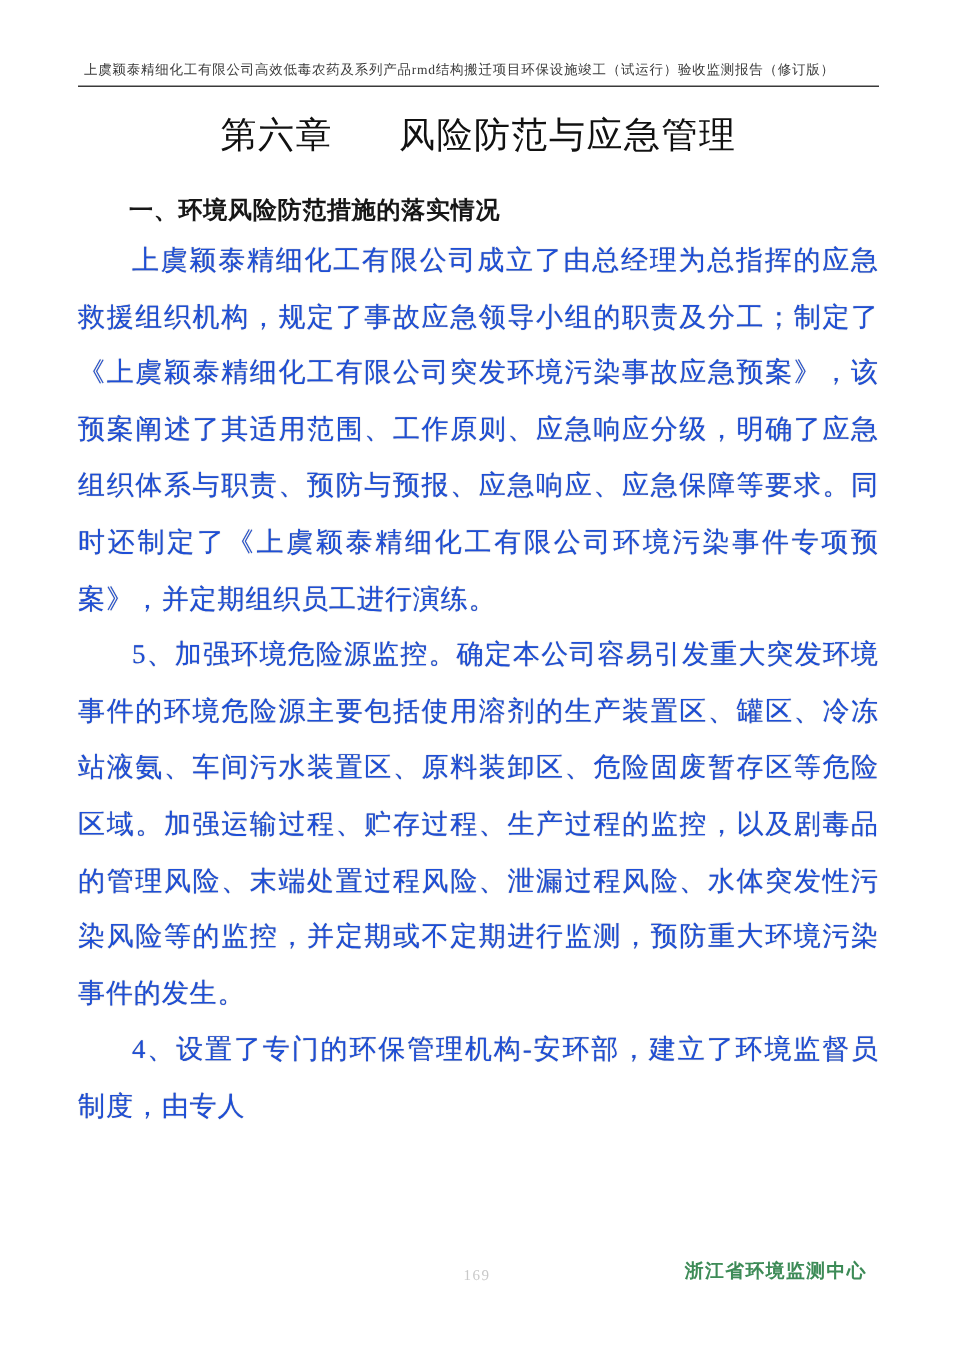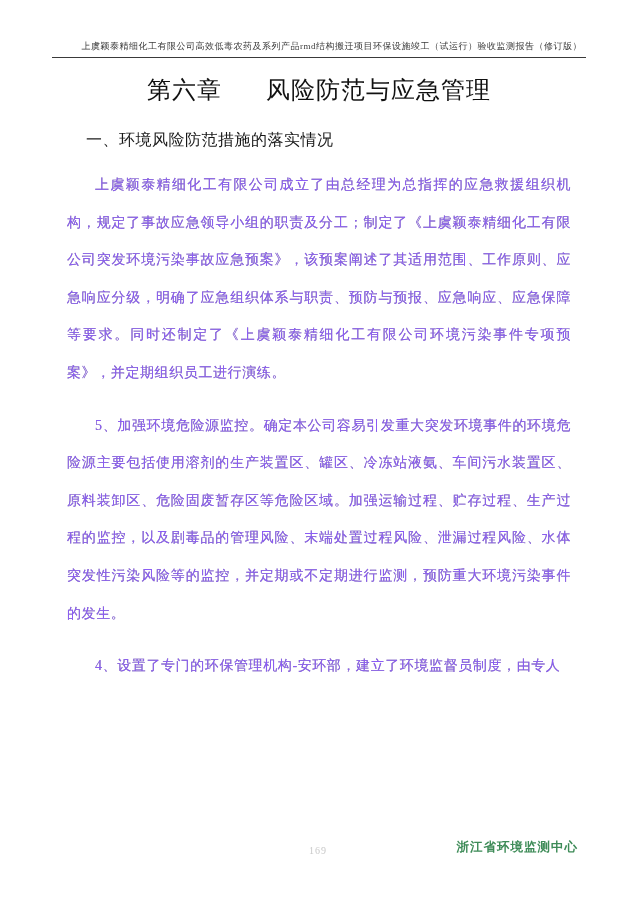--- a/index.html
+++ b/index.html
@@ -15,21 +15,21 @@
     background: #ffffff;
     box-sizing: border-box;
     padding: 40px 50px 0 52px;
     overflow: hidden;
     color: #1f1f1f;
   }
   .doc-header {
     font-size: 9px;
     letter-spacing: 0.5px;
     color: #3a3a3a;
-    text-align: right;
+    text-align: left;
     padding: 0 4px 4px 4px;
     border-bottom: 1.6px solid #3a3a3a;
     white-space: nowrap;
     overflow: hidden;
     transform: none;
   }
   .chapter-title {
     margin-top: 16px;
     text-align: center;
     font-family: "Liberation Sans", "DejaVu Sans", sans-serif;
@@ -39,35 +39,35 @@
     letter-spacing: 1px;
   }
   .chapter-title .chapter-gap {
     display: inline-block;
     width: 44px;
   }
   .section-heading {
     margin-top: 24px;
     padding-left: 34px;
     font-family: "Liberation Sans", "DejaVu Sans", sans-serif;
-    font-weight: normal;
+    font-weight: bold;
     font-size: 16px;
     color: #171717;
     letter-spacing: 0.5px;
   }
   .body-text {
     margin-top: 4px;
   }
   .body-text p {
-    margin: 15px;
-    font-size: 14px;
+    margin: 0;
+    font-size: 18px;
     line-height: 37.6px;
     text-indent: 2em;
     text-align: justify;
-    color: #8b5cf6;
+    color: #1d4ed8;
     letter-spacing: 0.6px;
     text-shadow: 0 0 0.6px rgba(40,40,40,0.55);
   }
   .footer {
     position: absolute;
     left: 0;
     bottom: 0;
     width: 100%;
     height: 70px;
   }

